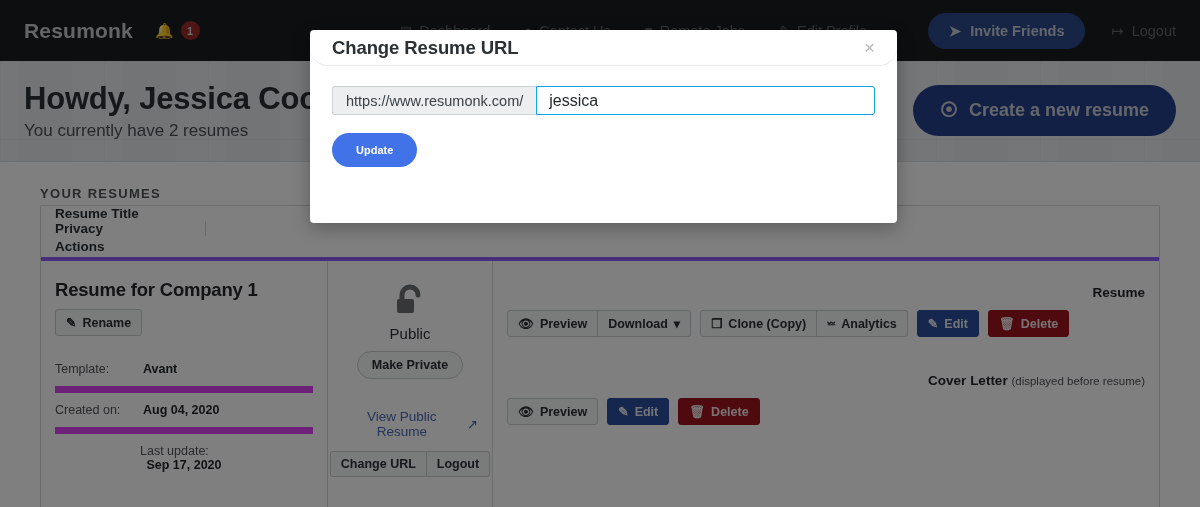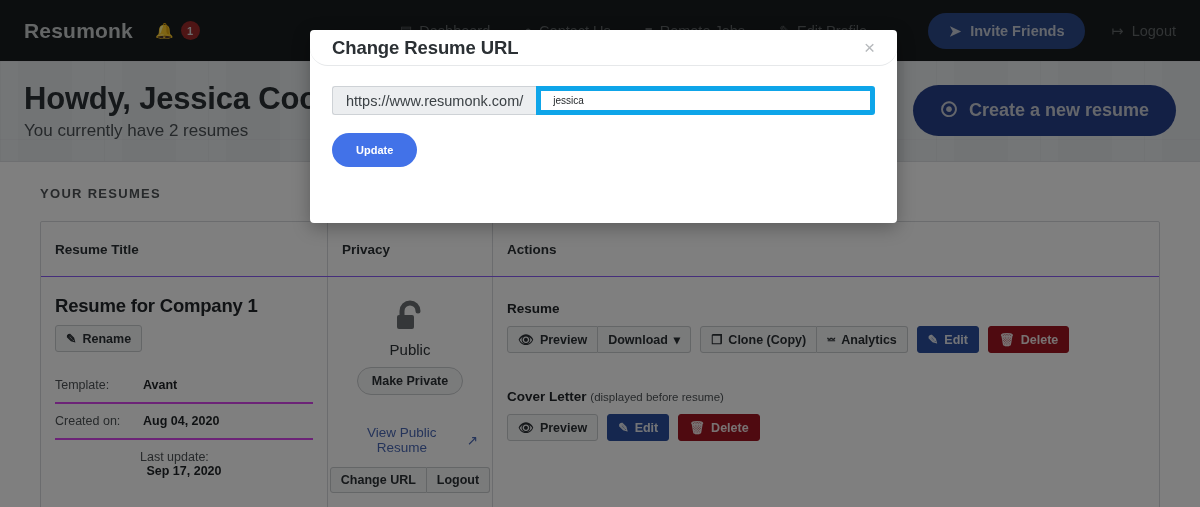--- a/index.html
+++ b/index.html
@@ -103,59 +103,60 @@
     border-radius:27px; padding:15px 27px;
     font-size:18px; font-weight:bold;
     display:flex; align-items:center; gap:11px;
     white-space:nowrap;
   }
 
   
   .section { padding:24px 40px 0 40px; }
   .section-title {
     font-size:13px; font-weight:bold; color:#4e5356;
-    letter-spacing:1.3px; margin-bottom:20px;
+    letter-spacing:1.3px; margin-bottom:4px;
   }
   .table {
     border:1px solid #d6d9dc;
     border-radius:2px;
     width:1120px;
   }
   .thead {
     display:flex;
-    border-bottom:1px solid #8b5cf6;
+    border-bottom:4px solid #8b5cf6;
     height:55px;
+    flex-direction:column;
   }
   .th {
     font-size:13.5px; font-weight:bold; color:#2b3034;
     display:flex; align-items:center;
     padding:0 14px;
   }
   .c1 { width:287px; border-right:1px solid #d6d9dc; }
   .c2 { width:165px; border-right:1px solid #d6d9dc; }
-  .c3 { flex:1; }
+  .c3 { flex:1;text-align:right; }
   .trow { display:flex; min-height:258px; }
   .td { padding:18px 14px; }
   .td.c1, .td.c2 { border-right:1px solid #d6d9dc; }
 
   .resume-title {
     font-size:18.5px; font-weight:bold; color:#22262a;
     margin-bottom:8px; letter-spacing:-0.2px;
   }
   .btn {
     display:inline-flex; align-items:center; gap:6px;
     border:1px solid #c9ccce; background:#f5f6f7;
     color:#2b3034; font-size:12.5px; font-weight:bold;
     padding:5px 10px; border-radius:3px;
     white-space:nowrap;
   }
   .meta { margin-top:16px; }
   .meta-row {
     display:flex; align-items:center;
-    padding:10px 0; border-bottom:2px solid #d946ef;
+    padding:10px 0; border-bottom:7px solid #d946ef;
     font-size:12.5px;
   }
   .meta-row:last-child { border-bottom:none;flex-direction:column; }
   .meta-k { color:#4e5356; width:88px; }
   .meta-v { color:#1f2326; font-weight:bold; }
 
   
   .privacy { text-align:center; padding-top:14px; }
   .lock { margin:8px auto 6px auto; width:38px; height:36px; position:relative; }
   .privacy-label { font-size:15px; color:#2b3034; margin-bottom:9px; }
@@ -224,22 +225,22 @@
   .input-group { display:flex; height:29px; }
   .input-prefix {
     background:#eceef0; border:1px solid #ced2d6; border-right:none;
     border-radius:3px 0 0 3px;
     display:flex; align-items:center;
     padding:0 13px;
     font-size:14.5px; color:#3b4145;
     white-space:nowrap;
   }
   .input-main {
-    flex:1; border:5px solid #0ea5e9; border-radius:0 3px 3px 0;
-    padding:0 12px; font-size:10px; color:#24282b;
+    flex:1; border:1px solid #0ea5e9; border-radius:0 3px 3px 0;
+    padding:0 12px; font-size:16px; color:#24282b;
     font-family:"Liberation Sans", sans-serif;
     outline:none; background:#fff;
   }
   .update-btn {
     margin-top:18px;
     background:#4272e8; color:#ffffff;
     border:none; border-radius:20px;
     padding:11px 24px;
     font-size:11px; font-weight:bold;
     font-family:"Liberation Sans", sans-serif;

